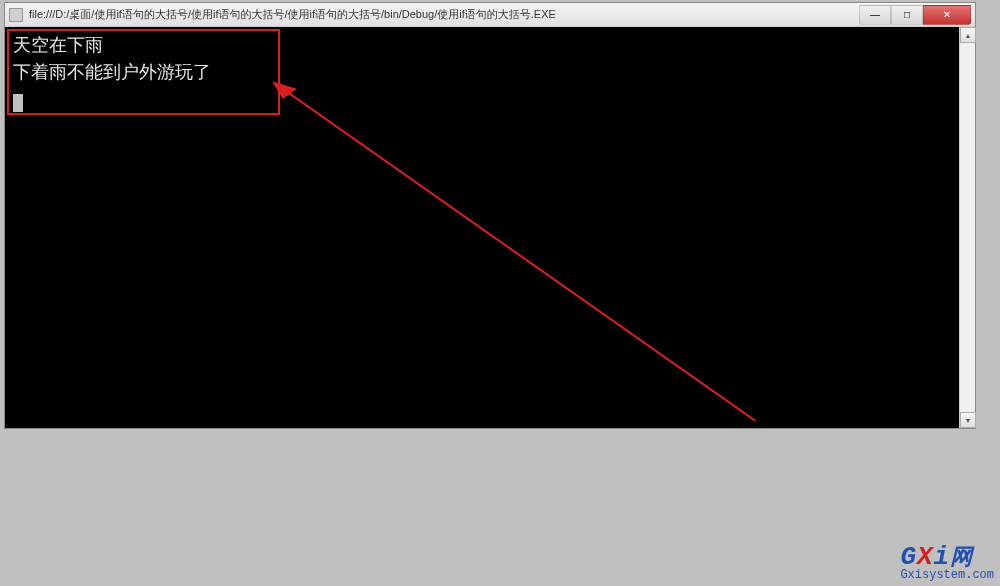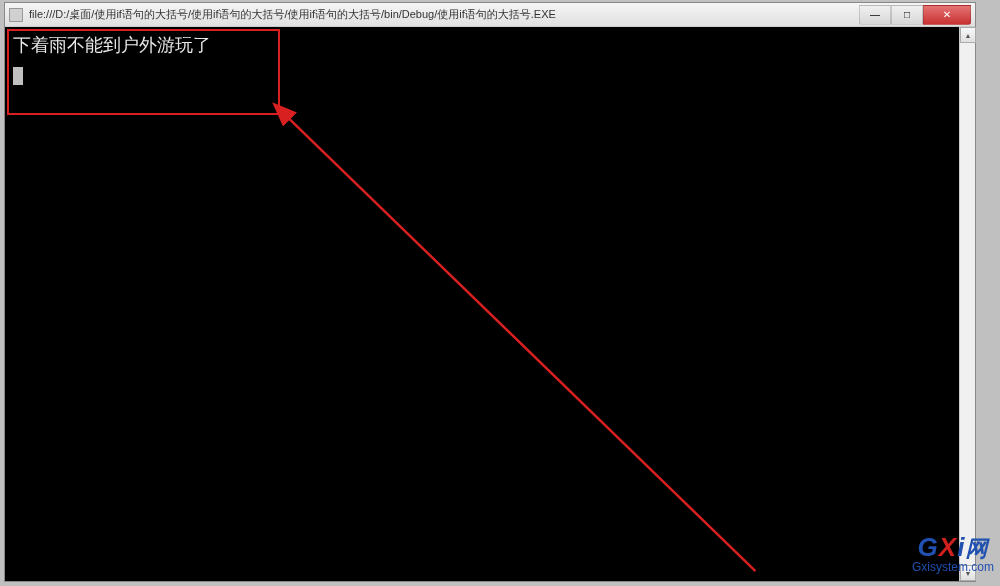--- a/index.html
+++ b/index.html
@@ -13,21 +13,21 @@
       background: #c0c0c0;
       font-family: "Microsoft YaHei", "SimSun", sans-serif;
       overflow: hidden;
       position: relative;
     }
     .window {
       position: absolute;
       top: 2px;
       left: 4px;
       width: 972px;
-      height: 580px;
+      height: 427px;
       background: #701a75;
       border: 1px solid #888;
       display: flex;
       flex-direction: column;
     }
     .titlebar {
       height: 24px;
       background: linear-gradient(to bottom, #f5f5f5, #e0e0e0);
       display: flex;
       align-items: center;
@@ -145,26 +145,26 @@
       justify-content: center;
       font-size: 7px;
       color: #555;
     }
     .scroll-btn.down {
       position: absolute;
       bottom: 0;
     }
     .watermark {
       position: absolute;
-      bottom: 12px;
+      bottom: 4px;
       right: 6px;
       z-index: 20;
       color: #3060c0;
-      font-family: Liberation Sans, sans-serif;
-      text-align: center;
+      font-family: Liberation Mono, monospace;
+      text-align: left;
       pointer-events: none;
     }
     .watermark .big {
       font-size: 26px;
       font-weight: bold;
       font-style: italic;
       letter-spacing: 1px;
     }
     .watermark .big .g { color: #2050b0; }
     .watermark .big .x { color: #d02020; }
@@ -197,20 +197,21 @@
     <div class="window-controls">
       <div class="win-btn min">—</div>
       <div class="win-btn max">□</div>
       <div class="win-btn close">✕</div>
     </div>
   </div>
 
   <div class="console-area">
     <div class="console-content">
       <div class="highlight-box"></div>
+      <div class="console-text">天空在下雨</div>
       <div class="console-text">下着雨不能到户外游玩了</div>
       <div class="console-text"><span class="cursor"></span></div>
 
       <svg class="arrow-svg" viewBox="0 0 972 560" preserveAspectRatio="none">
         <defs>
           <marker id="arrowhead" markerWidth="10" markerHeight="8" refX="2" refY="4" orient="auto">
             <polygon points="0 0, 10 4, 0 8" fill="#d82020"></polygon>
           </marker>
         </defs>
         <line x1="752" y1="550" x2="282" y2="90" stroke="#d82020" stroke-width="2.5" marker-end="url(#arrowhead)"></line>

